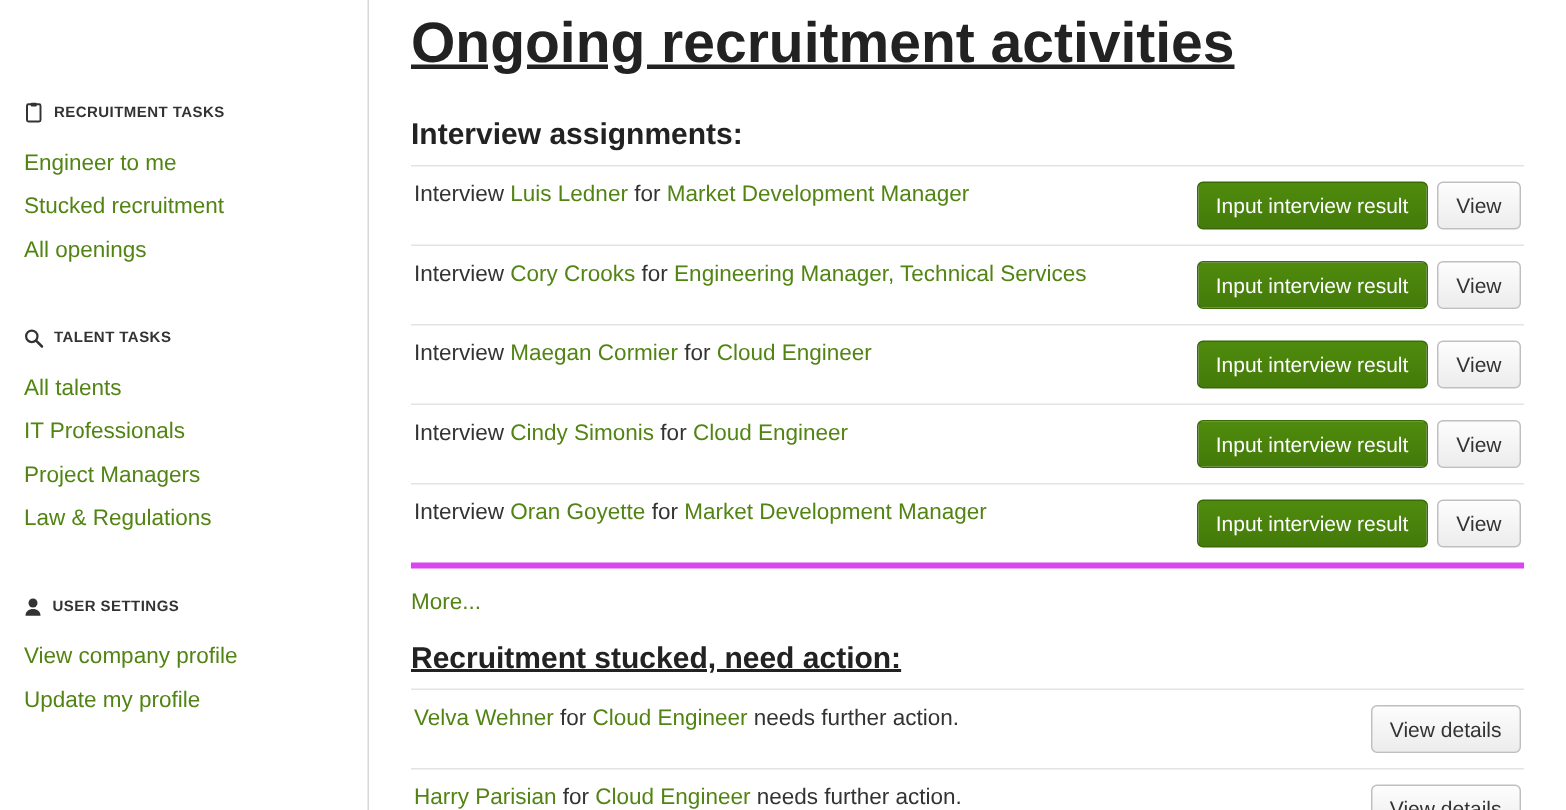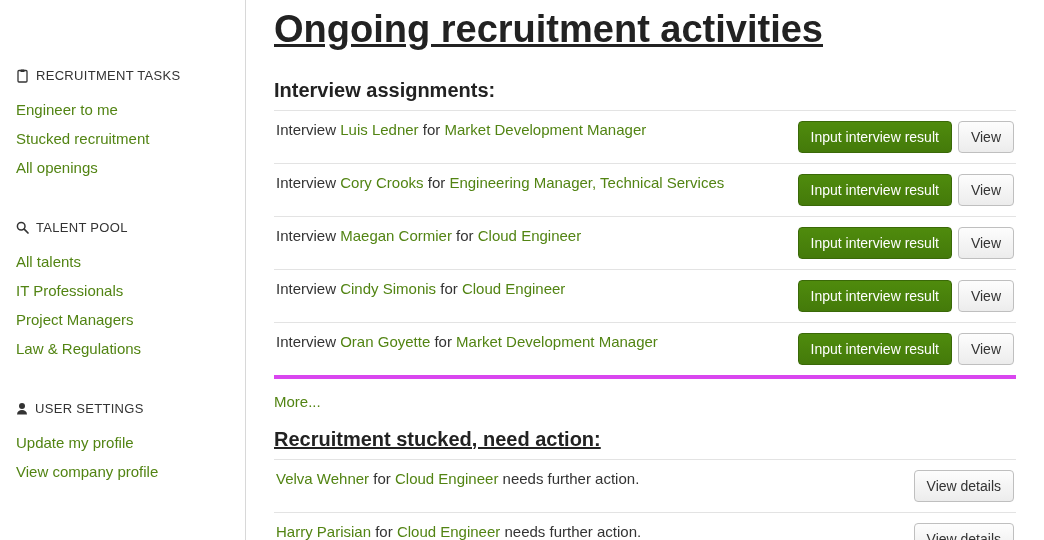--- a/index.html
+++ b/index.html
@@ -25,22 +25,22 @@
     }
     .sidebar-section {
       margin-bottom: 38px;
     }
     .sidebar-section.last {
       margin-bottom: 0;
     }
     .sidebar-heading {
       display: flex;
       align-items: center;
-      font-size: 13px;
-      font-weight: 400;
+      font-size: 10px;
+      font-weight: 700;
       letter-spacing: 0.3px;
       color: #333;
       margin-bottom: 12px;
     }
     .sidebar-heading .icon {
       margin-right: 7px;
       display: inline-flex;
       align-items: center;
       color: #333;
     }
@@ -138,40 +138,40 @@
     </div>
 
     <div class="sidebar-section">
       <div class="sidebar-heading">
         <span class="icon">
           <svg width="13" height="13" viewBox="0 0 13 13">
               <circle cx="5.2" cy="5.2" r="3.8" fill="none" stroke="#333" stroke-width="1.5"></circle>
               <line x1="8.2" y1="8.2" x2="12" y2="12" stroke="#333" stroke-width="1.7" stroke-linecap="round"></line>
             </svg>
         </span>
-        <span>TALENT POOL</span>
+        <span>TALENT TASKS</span>
       </div>
       <div class="sidebar-item">All talents</div>
       <div class="sidebar-item">IT Professionals</div>
       <div class="sidebar-item">Project Managers</div>
       <div class="sidebar-item">Law &amp; Regulations</div>
     </div>
 
     <div class="sidebar-section last">
       <div class="sidebar-heading">
         <span class="icon">
           <svg width="12" height="13" viewBox="0 0 12 13">
               <circle cx="6" cy="4" r="3" fill="#333"></circle>
               <path d="M1 12.5c0-3 2.2-4.5 5-4.5s5 1.5 5 4.5" fill="#333"></path>
             </svg>
         </span>
         <span>USER SETTINGS</span>
       </div>
+      <div class="sidebar-item">View company profile</div>
       <div class="sidebar-item">Update my profile</div>
-      <div class="sidebar-item">View company profile</div>
     </div>
 
   </aside>
 
   <main class="main">
     <h1>Ongoing recruitment activities</h1>
 
     <section>
       <h2>Interview assignments:</h2>
       <div class="list" id="interview-list">

